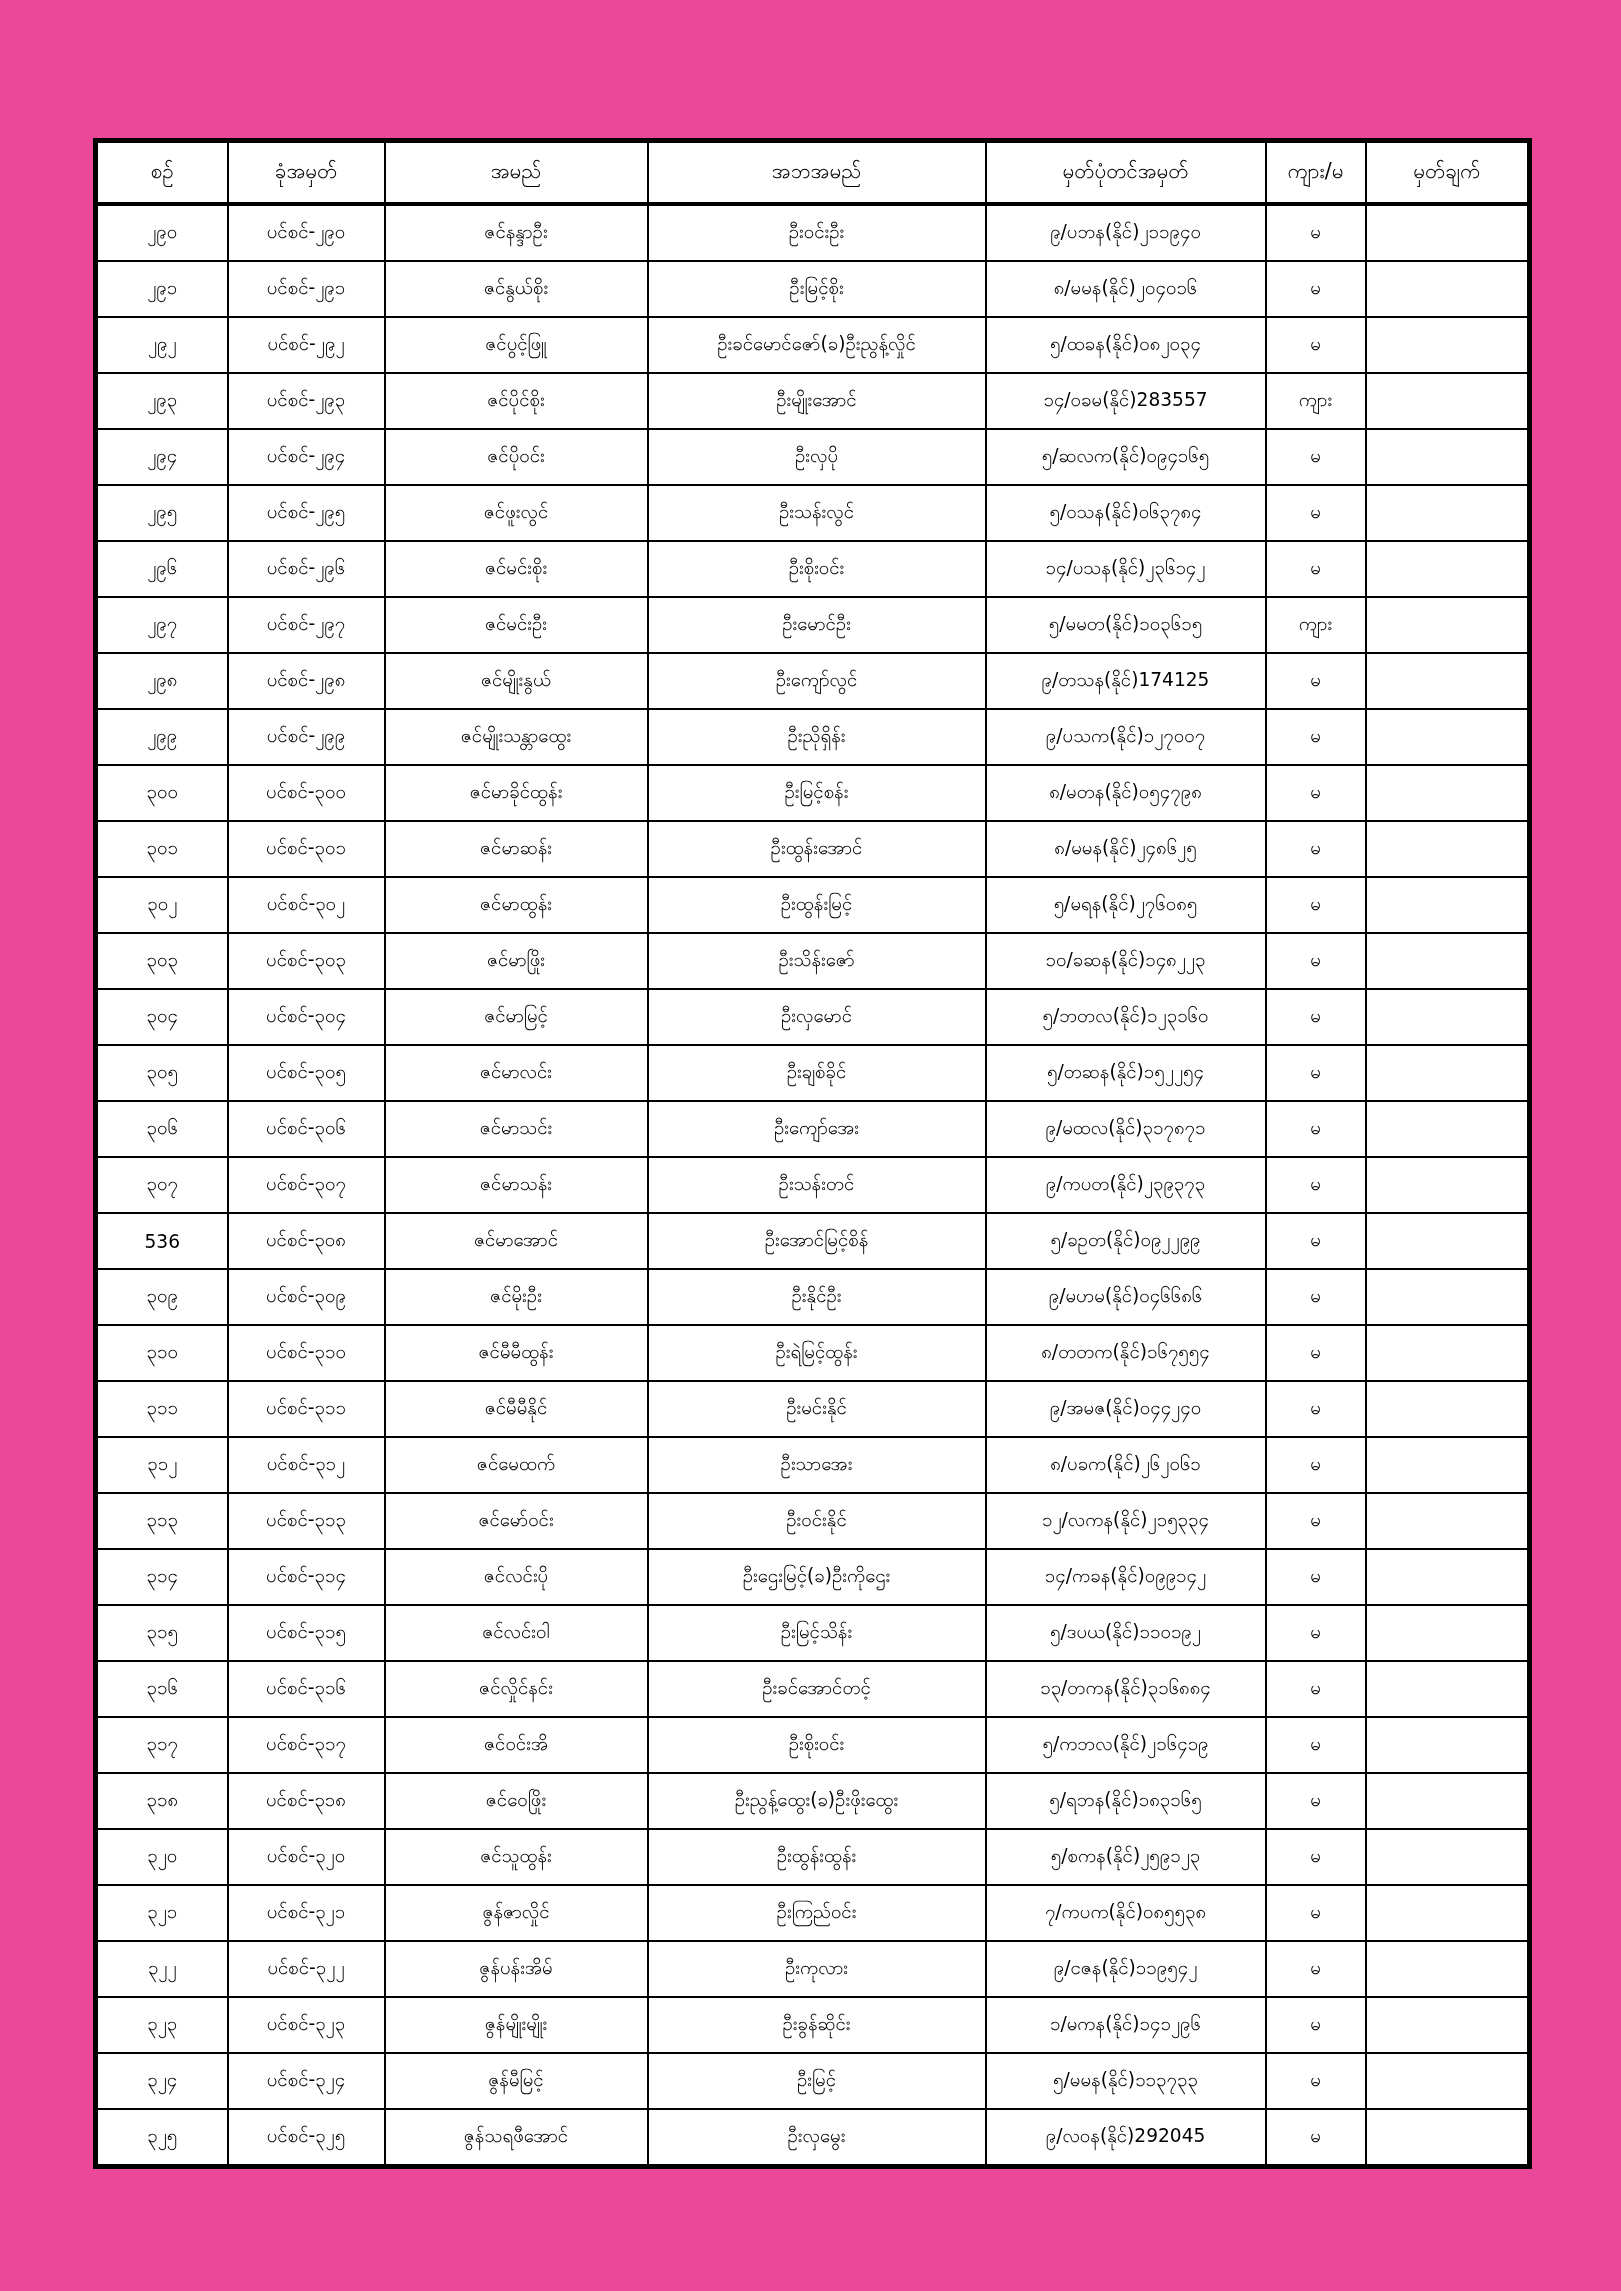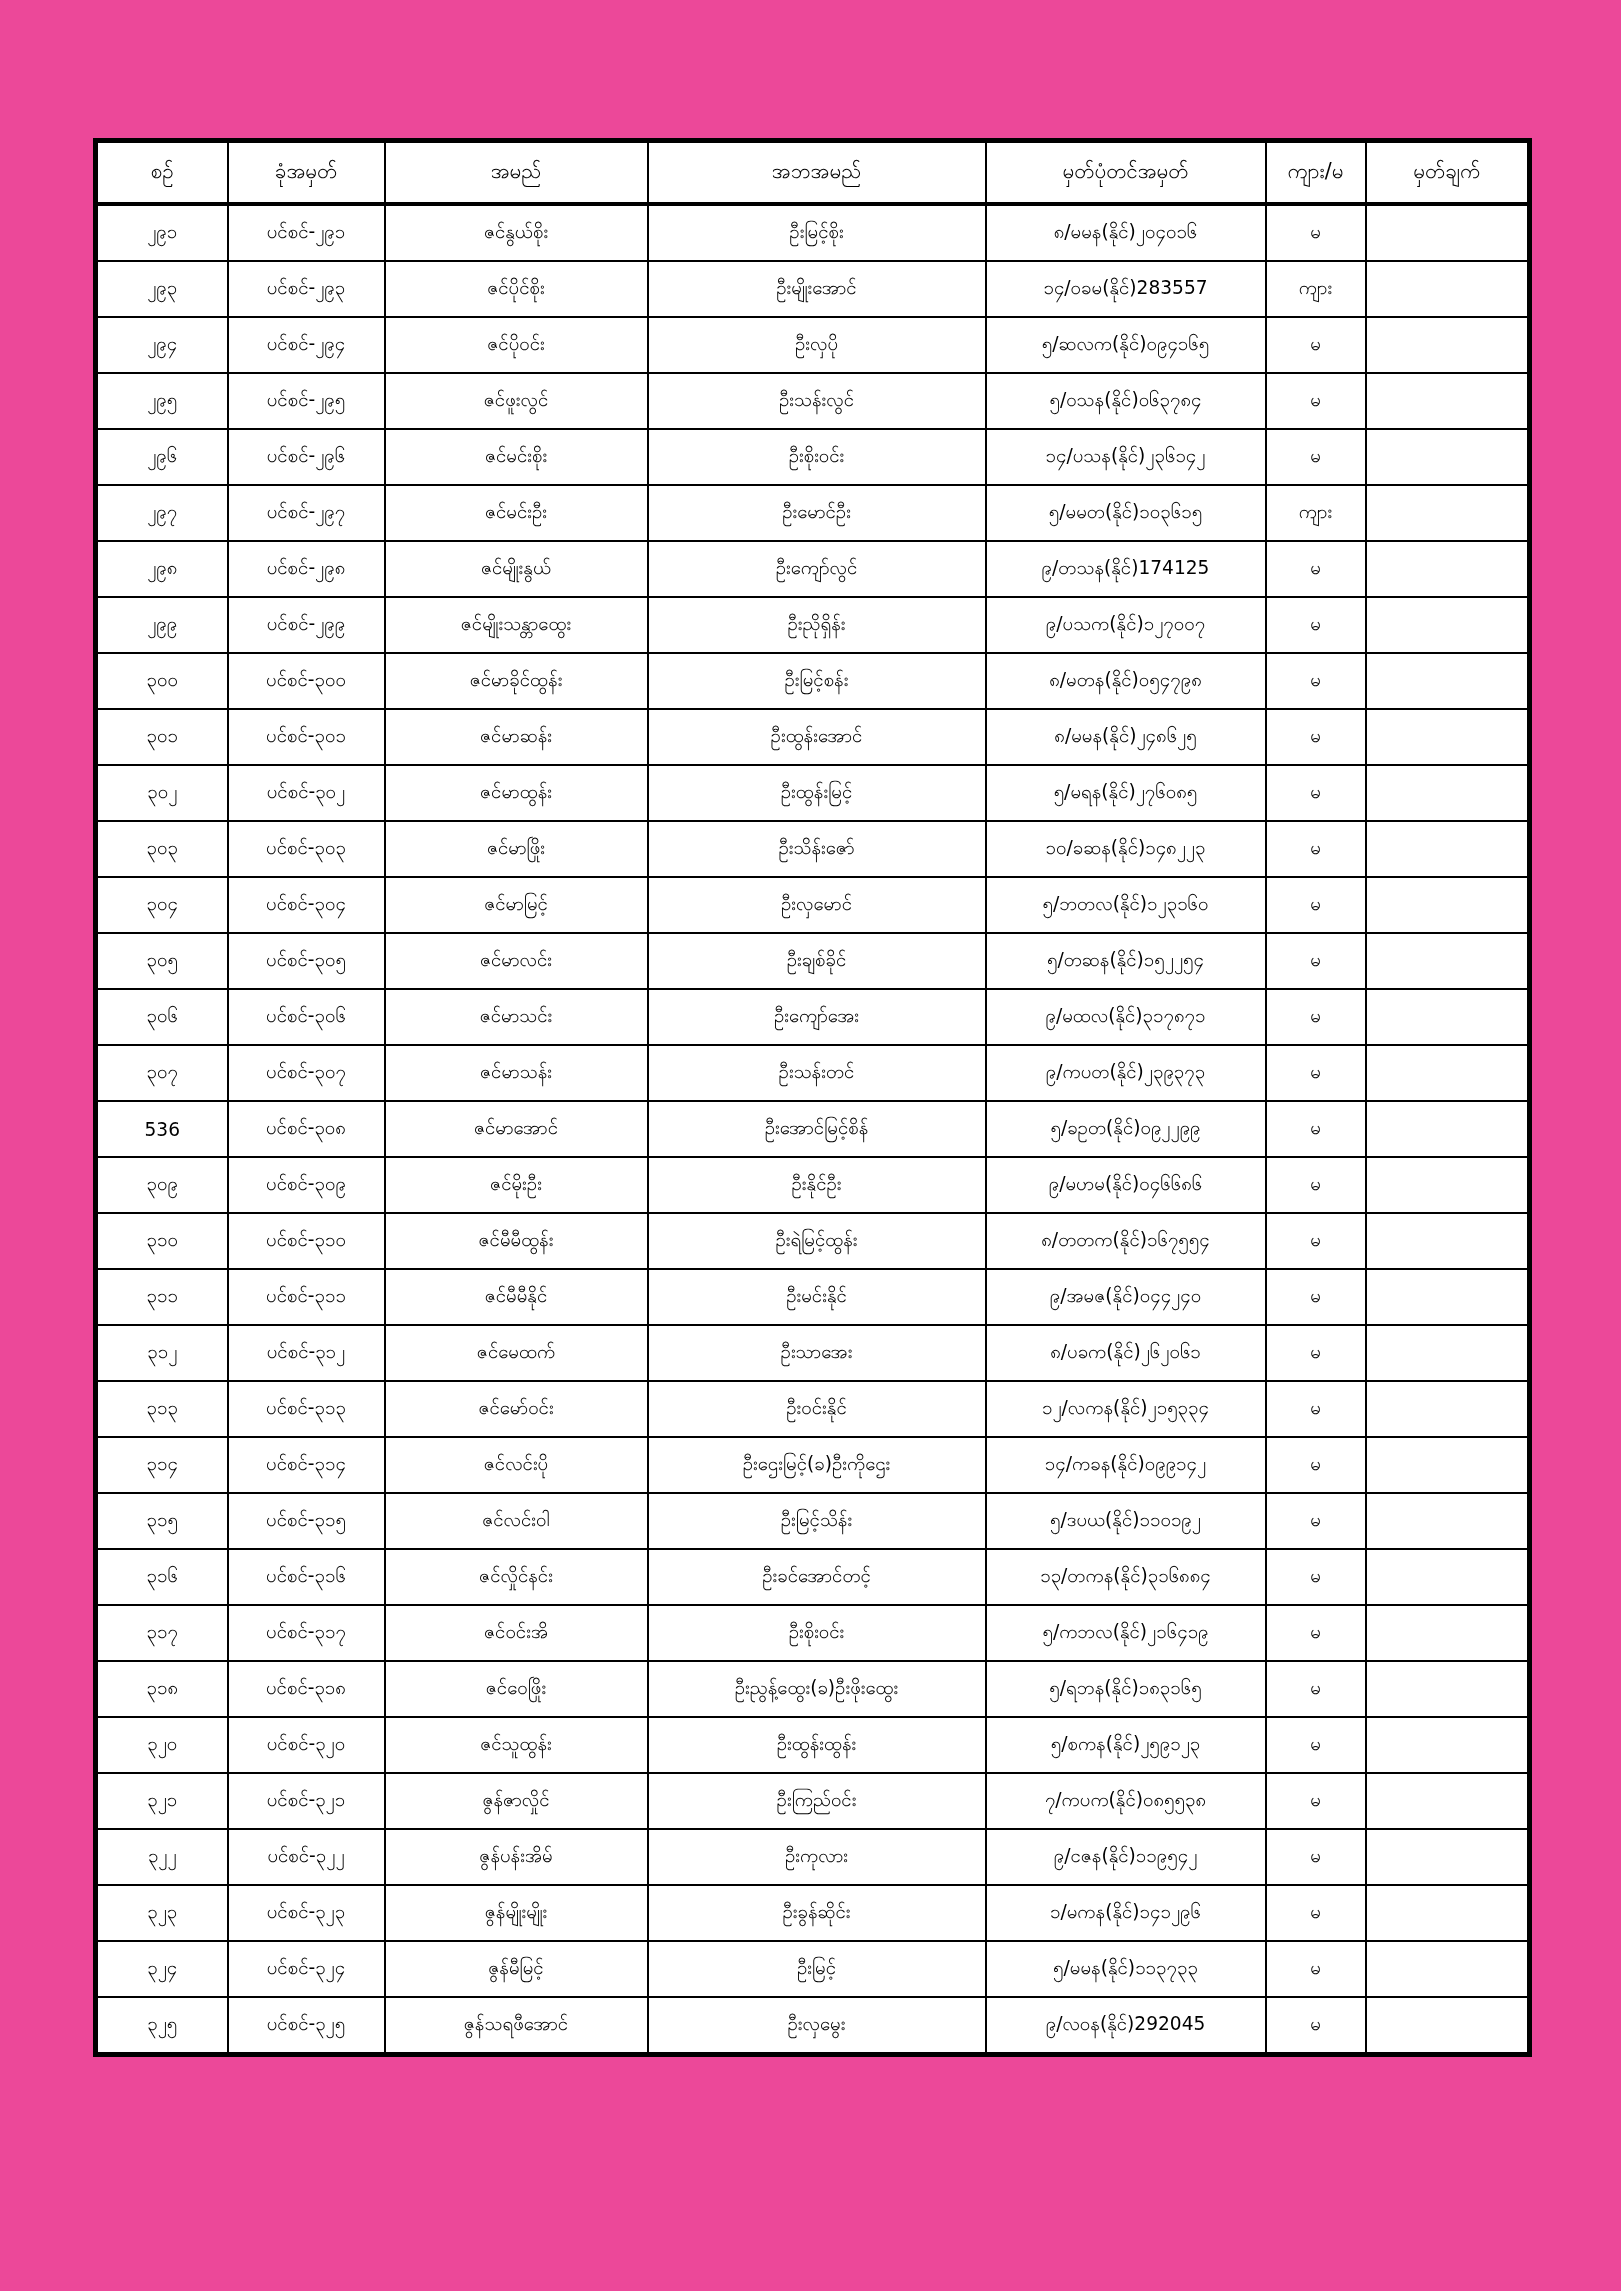--- a/index.html
+++ b/index.html
@@ -65,25 +65,43 @@
         <th>ခုံအမှတ်</th>
         <th>အမည်</th>
         <th>အဘအမည်</th>
         <th>မှတ်ပုံတင်အမှတ်</th>
         <th>ကျား/မ</th>
         <th>မှတ်ချက်</th>
       </tr>
     </thead>
     <tbody>
         <tr>
+      <td>၂၉၀</td>
+      <td>ပင်စင်-၂၉၀</td>
+      <td>ဇင်နန္ဒာဦး</td>
+      <td>ဦးဝင်းဦး</td>
+      <td>၉/ပဘန(နိုင်)၂၁၁၉၄၀</td>
+      <td>မ</td>
+      <td></td>
+    </tr>
+        <tr>
       <td>၂၉၁</td>
       <td>ပင်စင်-၂၉၁</td>
       <td>ဇင်နွယ်စိုး</td>
       <td>ဦးမြင့်စိုး</td>
       <td>၈/မမန(နိုင်)၂၀၄၀၁၆</td>
+      <td>မ</td>
+      <td></td>
+    </tr>
+        <tr>
+      <td>၂၉၂</td>
+      <td>ပင်စင်-၂၉၂</td>
+      <td>ဇင်ပွင့်ဖြူ</td>
+      <td>ဦးခင်မောင်ဇော်(ခ)ဦးညွန့်လှိုင်</td>
+      <td>၅/ထခန(နိုင်)၀၈၂၀၃၄</td>
       <td>မ</td>
       <td></td>
     </tr>
         <tr>
       <td>၂၉၃</td>
       <td>ပင်စင်-၂၉၃</td>
       <td>ဇင်ပိုင်စိုး</td>
       <td>ဦးမျိုးအောင်</td>
       <td>၁၄/ဝခမ(နိုင်)283557</td>
       <td>ကျား</td>

